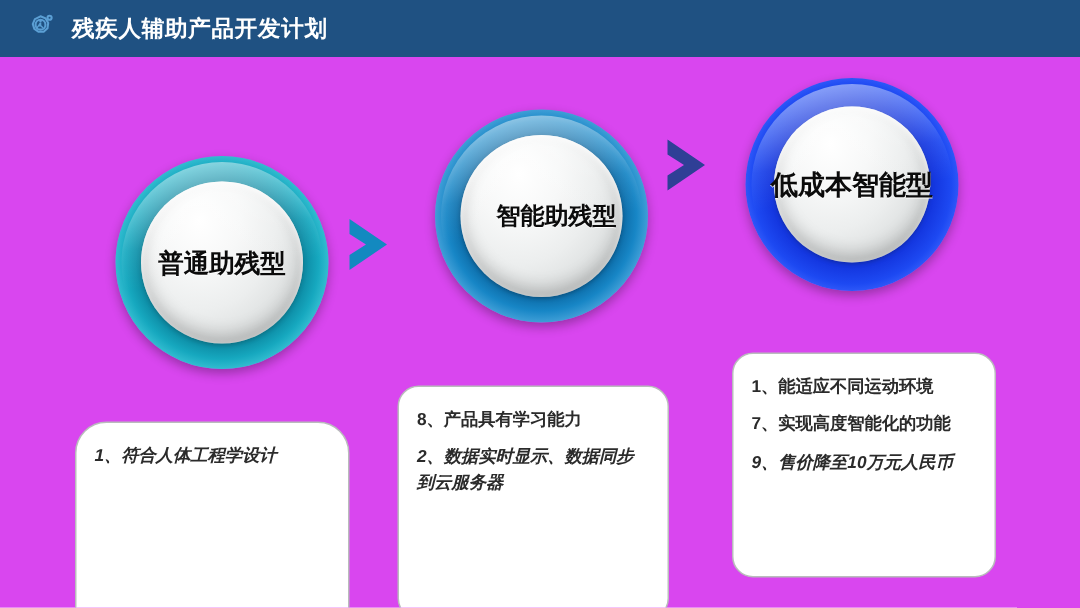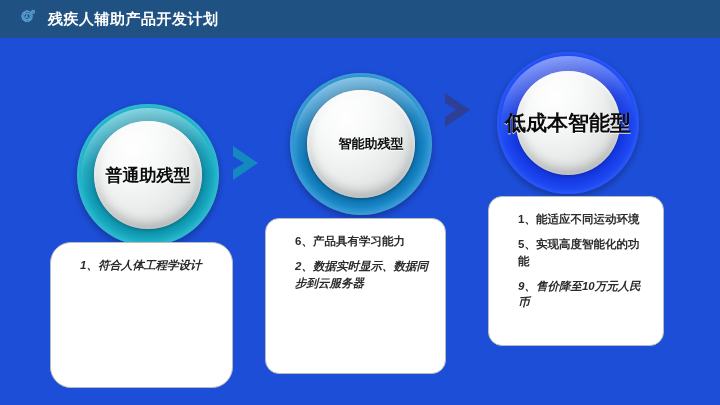--- a/index.html
+++ b/index.html
@@ -11,21 +11,21 @@
     width: 720px;
     height: 405px;
     overflow: hidden;
     font-family: "Liberation Sans", "DejaVu Sans", sans-serif;
     position: relative;
   }
   .slide {
     position: relative;
     width: 720px;
     height: 405px;
-    background: #1d4ed8;
+    background: #d946ef;
     overflow: hidden;
   }
 
   
   .header {
     position: absolute;
     left: 0;
     top: 0;
     width: 720px;
     height: 38px;
@@ -105,55 +105,56 @@
   
   #circle-2 {
     left: 290px; top: 73px;
     width: 142px; height: 142px;
     background:
       radial-gradient(circle at 50% 50%, #0d6ca8 54%, #1786c6 63%, #51a9de 74%, #1479bb 87%, #0a5c93 97%);
     box-shadow: 0 3px 7px rgba(0,0,0,0.3);
   }
   #circle-2 .inner { left: 17px; top: 17px; width: 108px; height: 108px; }
   #circle-2 .ring-gloss { left: 4px; top: 4px; width: 134px; height: 134px; }
-  #circle-2 .label { font-size: 13px; margin-left: 20px; }
+  #circle-2 .label { font-size: 16px; margin-left: 20px; }
 
   
   #circle-3 {
     left: 497px; top: 52px;
     width: 142px; height: 142px;
     background:
       radial-gradient(circle at 50% 50%, #1437e0 55%, #1d49f2 66%, #3f68ff 76%, #1b3fe6 88%, #132fc4 98%);
     box-shadow: 0 3px 7px rgba(0,0,0,0.3);
   }
   #circle-3 .inner { left: 19px; top: 19px; width: 104px; height: 104px; }
   #circle-3 .ring-gloss { left: 4px; top: 4px; width: 134px; height: 134px; }
   #circle-3 .label {
-    font-size: 21px;
+    font-size: 18px;
     position: absolute;
     left: 50%;
     top: 50%;
     transform: translate(-50%, -50%);
   }
 
   
   .arrow {
     position: absolute;
   }
   #arrow-1 { left: 228px; top: 138px; width: 44px; height: 50px; }
   #arrow-2 { left: 440px; top: 85px; width: 44px; height: 50px; }
 
   
   .textbox {
     position: absolute;
     border: 1.4px solid #b9bcbc;
     border-radius: 14px;
     background: #ffffff;
     box-sizing: border-box;
-    padding: 14px 13px 10px 29px;
+    padding: 14px 13px 10px 12px;
+    margin-top: 39px;
   }
   .textbox .line {
     color: #2b2b2b;
     font-weight: 700;
     line-height: 1.42;
     margin-bottom: 9px;
   }
   .textbox .line:last-child { margin-bottom: 0; font-style: italic; }
 
   #box-1 { left: 50px;  top: 242px; width: 183px; height: 146px; border-radius: 21px; }
@@ -210,23 +211,23 @@
     <span class="inner"></span>
     <span class="ring-gloss"></span>
     <span class="label">低成本智能型</span>
   </div>
 
   <div class="textbox" id="box-1">
     <div class="line">1、符合人体工程学设计</div>
   </div>
 
   <div class="textbox" id="box-2">
-    <div class="line">6、产品具有学习能力</div>
+    <div class="line">8、产品具有学习能力</div>
     <div class="line">2、数据实时显示、数据同步到云服务器</div>
   </div>
 
   <div class="textbox" id="box-3">
     <div class="line">1、能适应不同运动环境</div>
-    <div class="line">5、实现高度智能化的功能</div>
+    <div class="line">7、实现高度智能化的功能</div>
     <div class="line">9、售价降至10万元人民币</div>
   </div>
 
 </div>
 
 </body></html>

